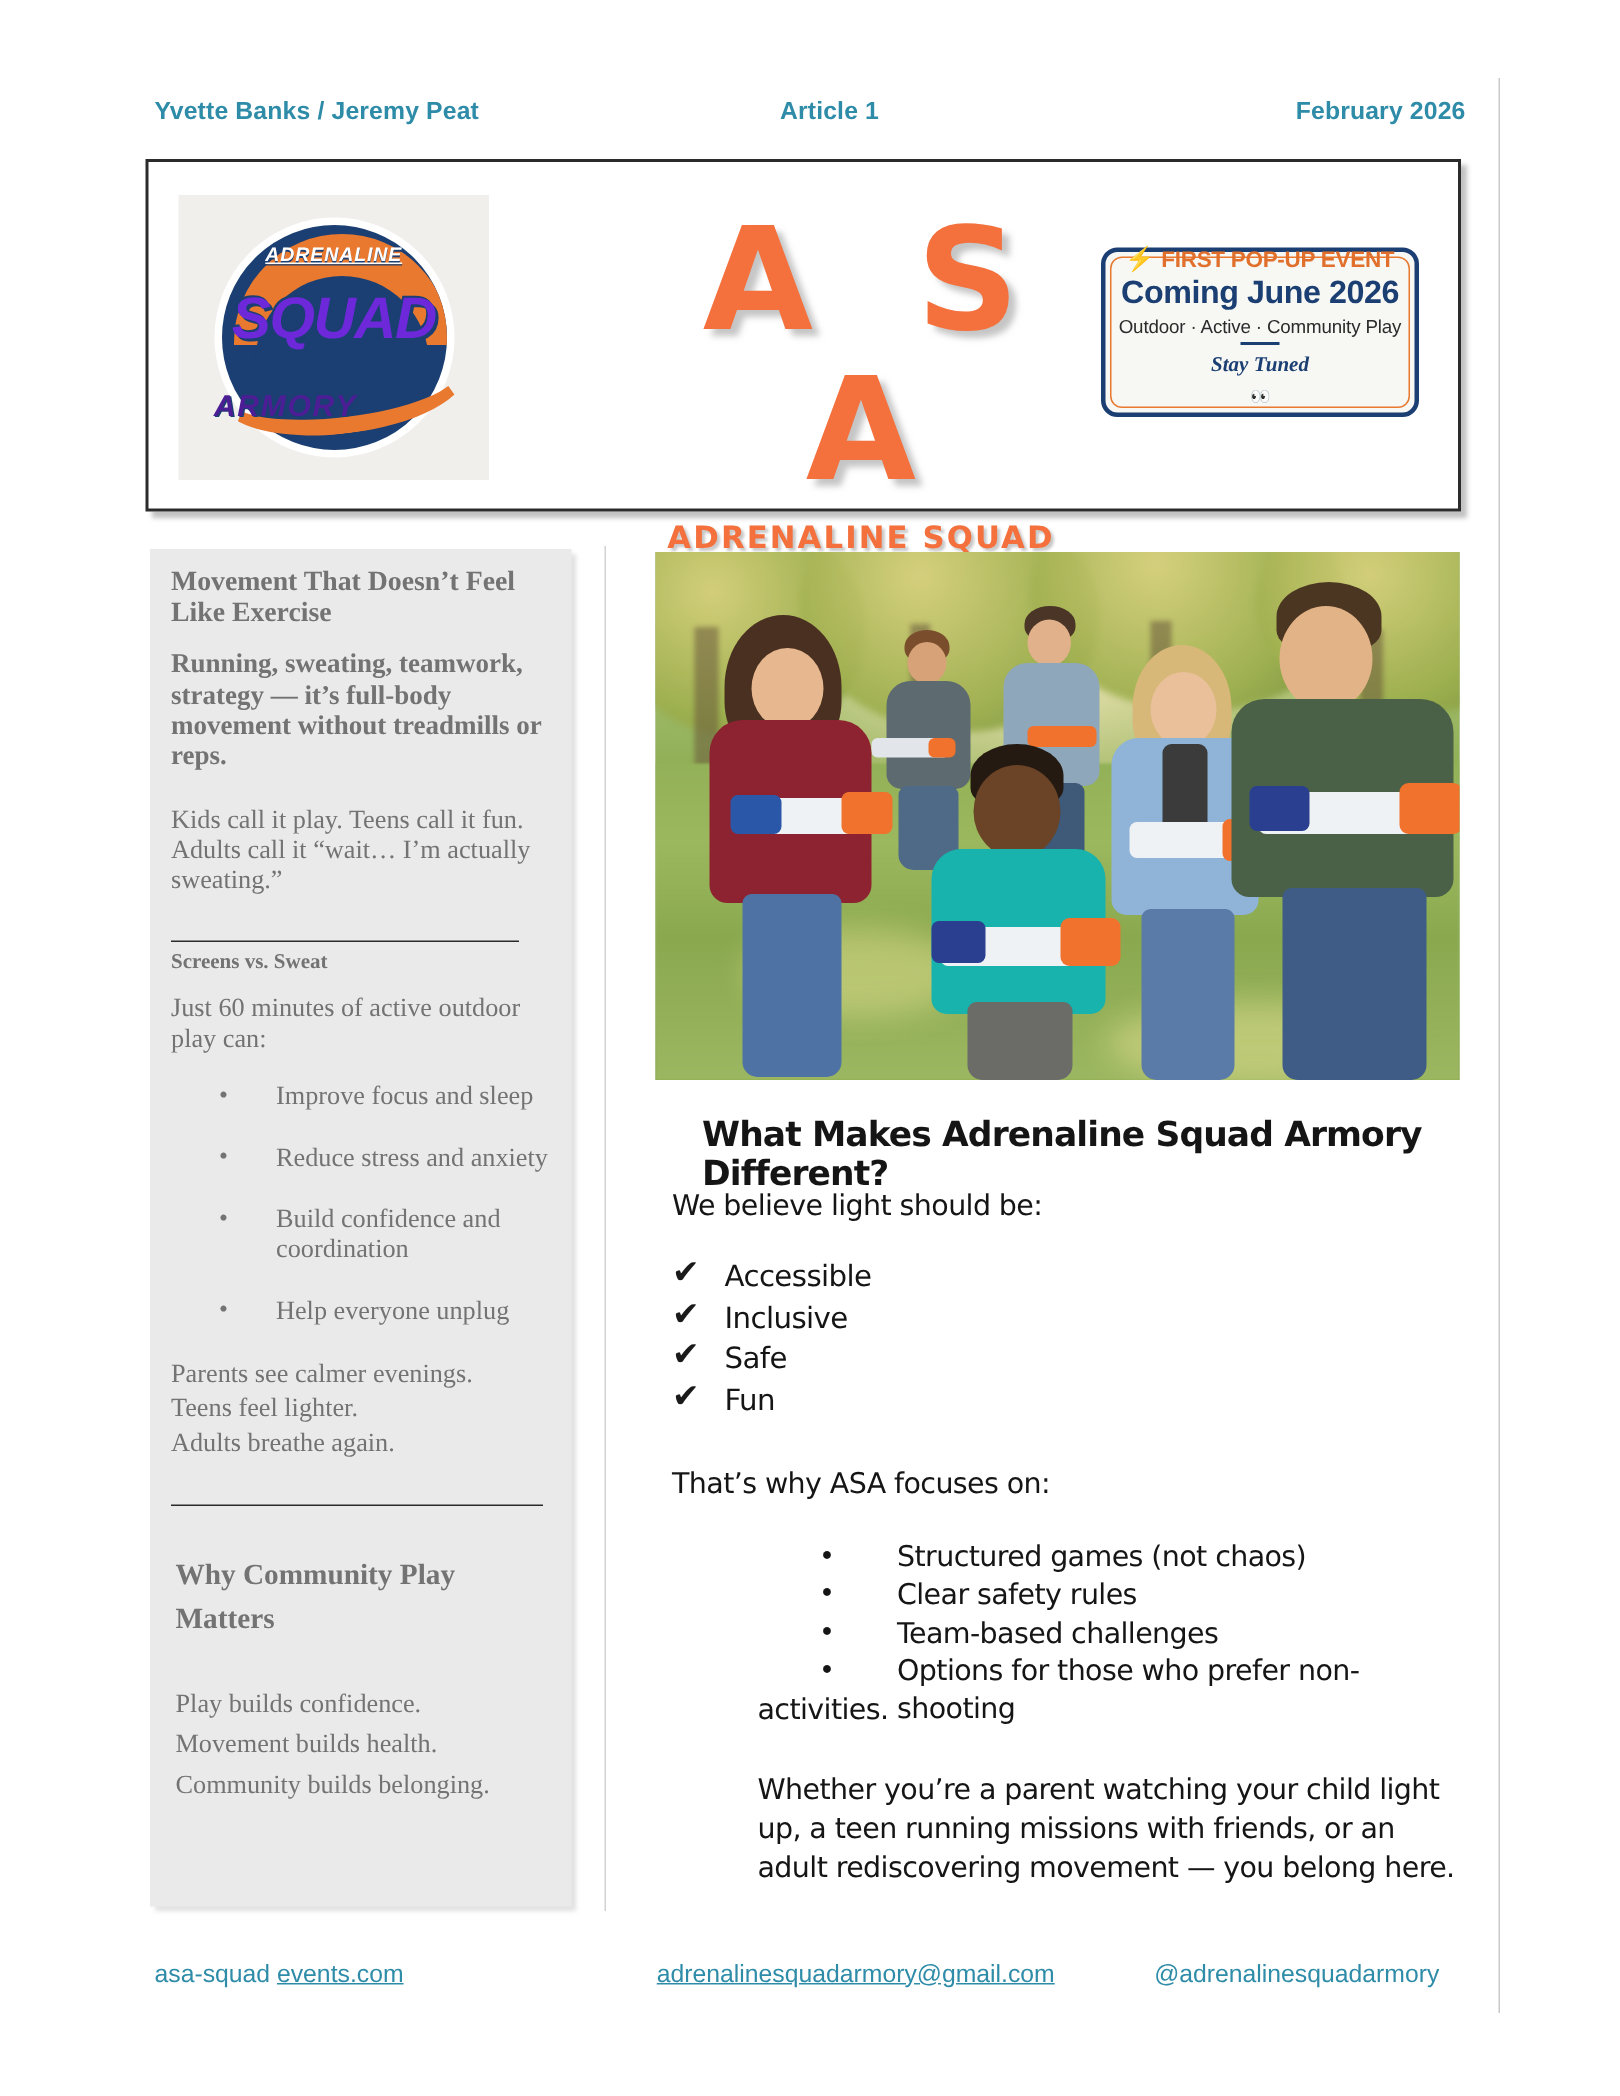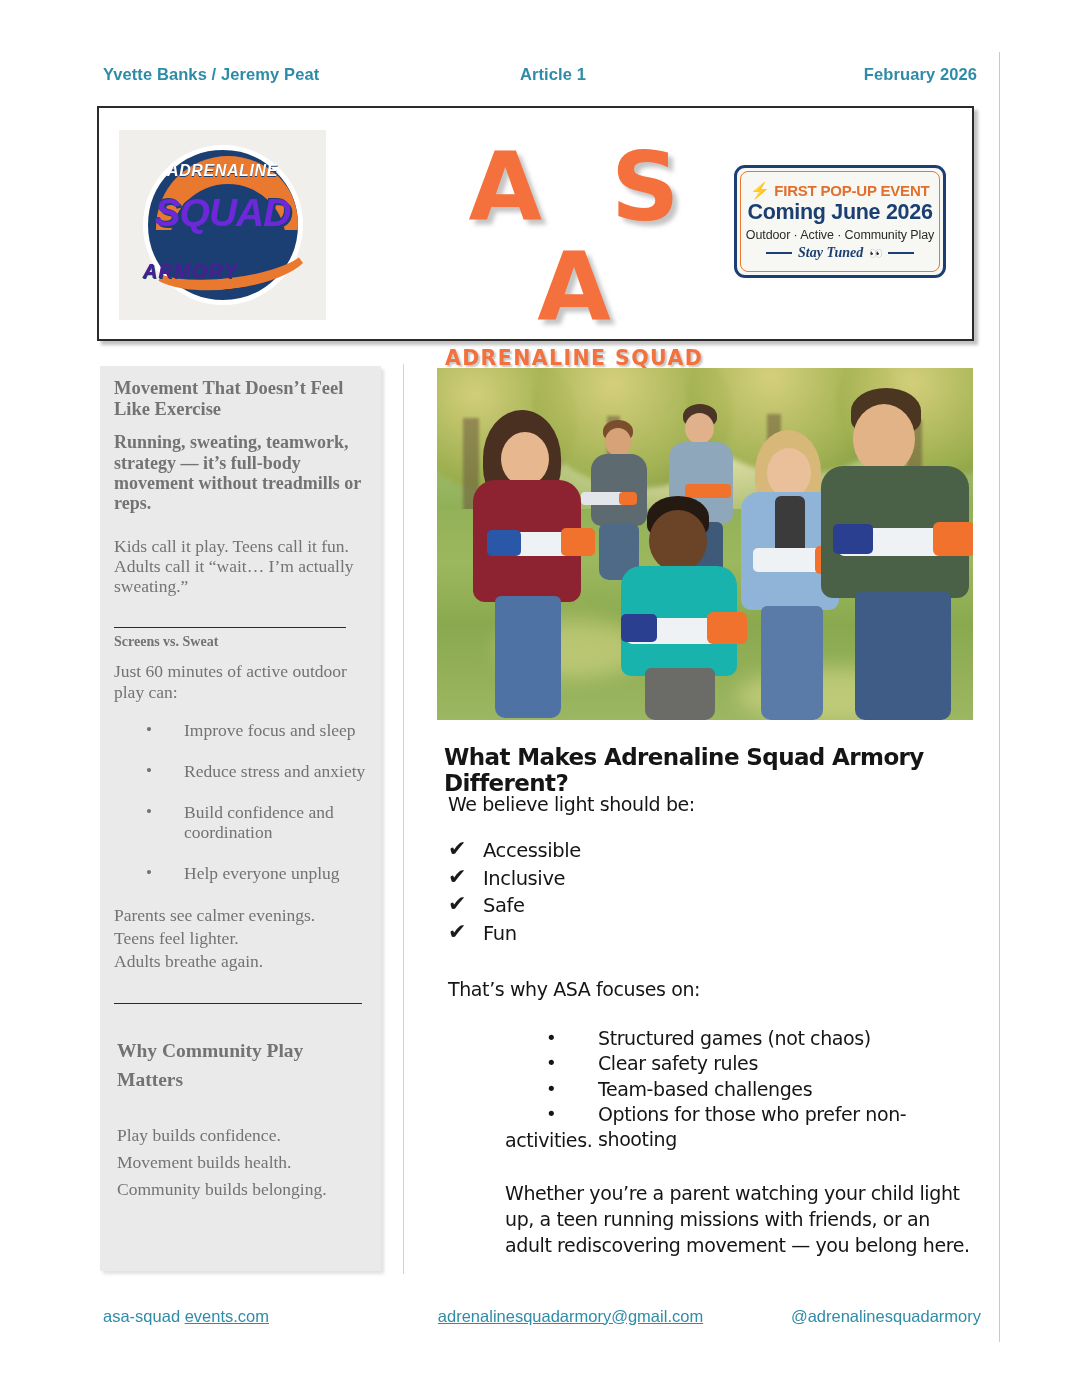--- a/index.html
+++ b/index.html
@@ -111,25 +111,26 @@
     border-bottom: 11px solid #e8792f;
     border-left: 6px solid transparent;
     border-right: 6px solid transparent;
     transform: rotate(-7deg);
   }
   .logo-badge .lg-top {
     position: absolute;
     top: 17px; left: 0; right: 0;
     text-align: center;
     color: #ffffff;
-    font-size: 16px;
+    font-size: 13px;
     font-weight: bold;
     font-style: italic;
     letter-spacing: .6px;
     text-shadow: 0 1px 0 #1b3f72;
+    text-decoration: underline;
   }
   .logo-badge .lg-mid {
     position: absolute;
     top: 46px; left: 0; right: 0;
     text-align: center;
     color: #6d28d9;
     font-size: 39px;
     font-weight: bold;
     font-style: italic;
     letter-spacing: -1px;
@@ -221,20 +222,21 @@
     color: #2b2b2b;
     font-size: 12.5px;
     margin-top: 3px;
     letter-spacing: -.1px;
   }
   .pb-row4 {
     display: flex;
     align-items: center;
     gap: 6px;
     margin-top: 3px;
+    flex-direction: column;
   }
   .pb-dash { width: 26px; height: 1.5px; background: #1b3f72; }
   .pb-stay {
     color: #1b3f72;
     font-size: 14px;
     font-weight: bold;
     font-style: italic;
     font-family: "Liberation Serif", serif;
   }
   .pb-eyes { font-size: 11px; letter-spacing: -1px; }
@@ -393,21 +395,21 @@
     position: absolute;
     border-radius: 6px 6px 10px 10px;
   }
   .fig .blaster {
     position: absolute;
     border-radius: 4px;
   }
 
   .rc-head {
     position: absolute;
-    left: 444px;
+    left: 468px;
     top: 744px;
     width: 540px;
     font-family: "DejaVu Sans", sans-serif;
     font-size: 23px;
     font-weight: bold;
     color: #151515;
     letter-spacing: -.6px;
   }
   .rc-sub {
     position: absolute;
@@ -508,21 +510,21 @@
     top: 1303px;
     width: 878px;
     height: 26px;
     display: flex;
     align-items: center;
     color: #2e8ca8;
     font-size: 16.5px;
   }
   .doc-footer .f-left   { width: 290px; text-align: left; }
   .doc-footer .f-center { width: 355px; text-align: center; }
-  .doc-footer .f-right  { flex: 1; text-align: right; }
+  .doc-footer .f-right  { flex: 1; text-align: center; }
   .doc-footer .ul { text-decoration: underline; }
 </style>
 </head>
 <body>
 
 <div class="page-right-rule"></div>
 
 <div class="doc-header">
   <div class="h-left">Yvette Banks / Jeremy Peat</div>
   <div class="h-center">Article 1</div>

